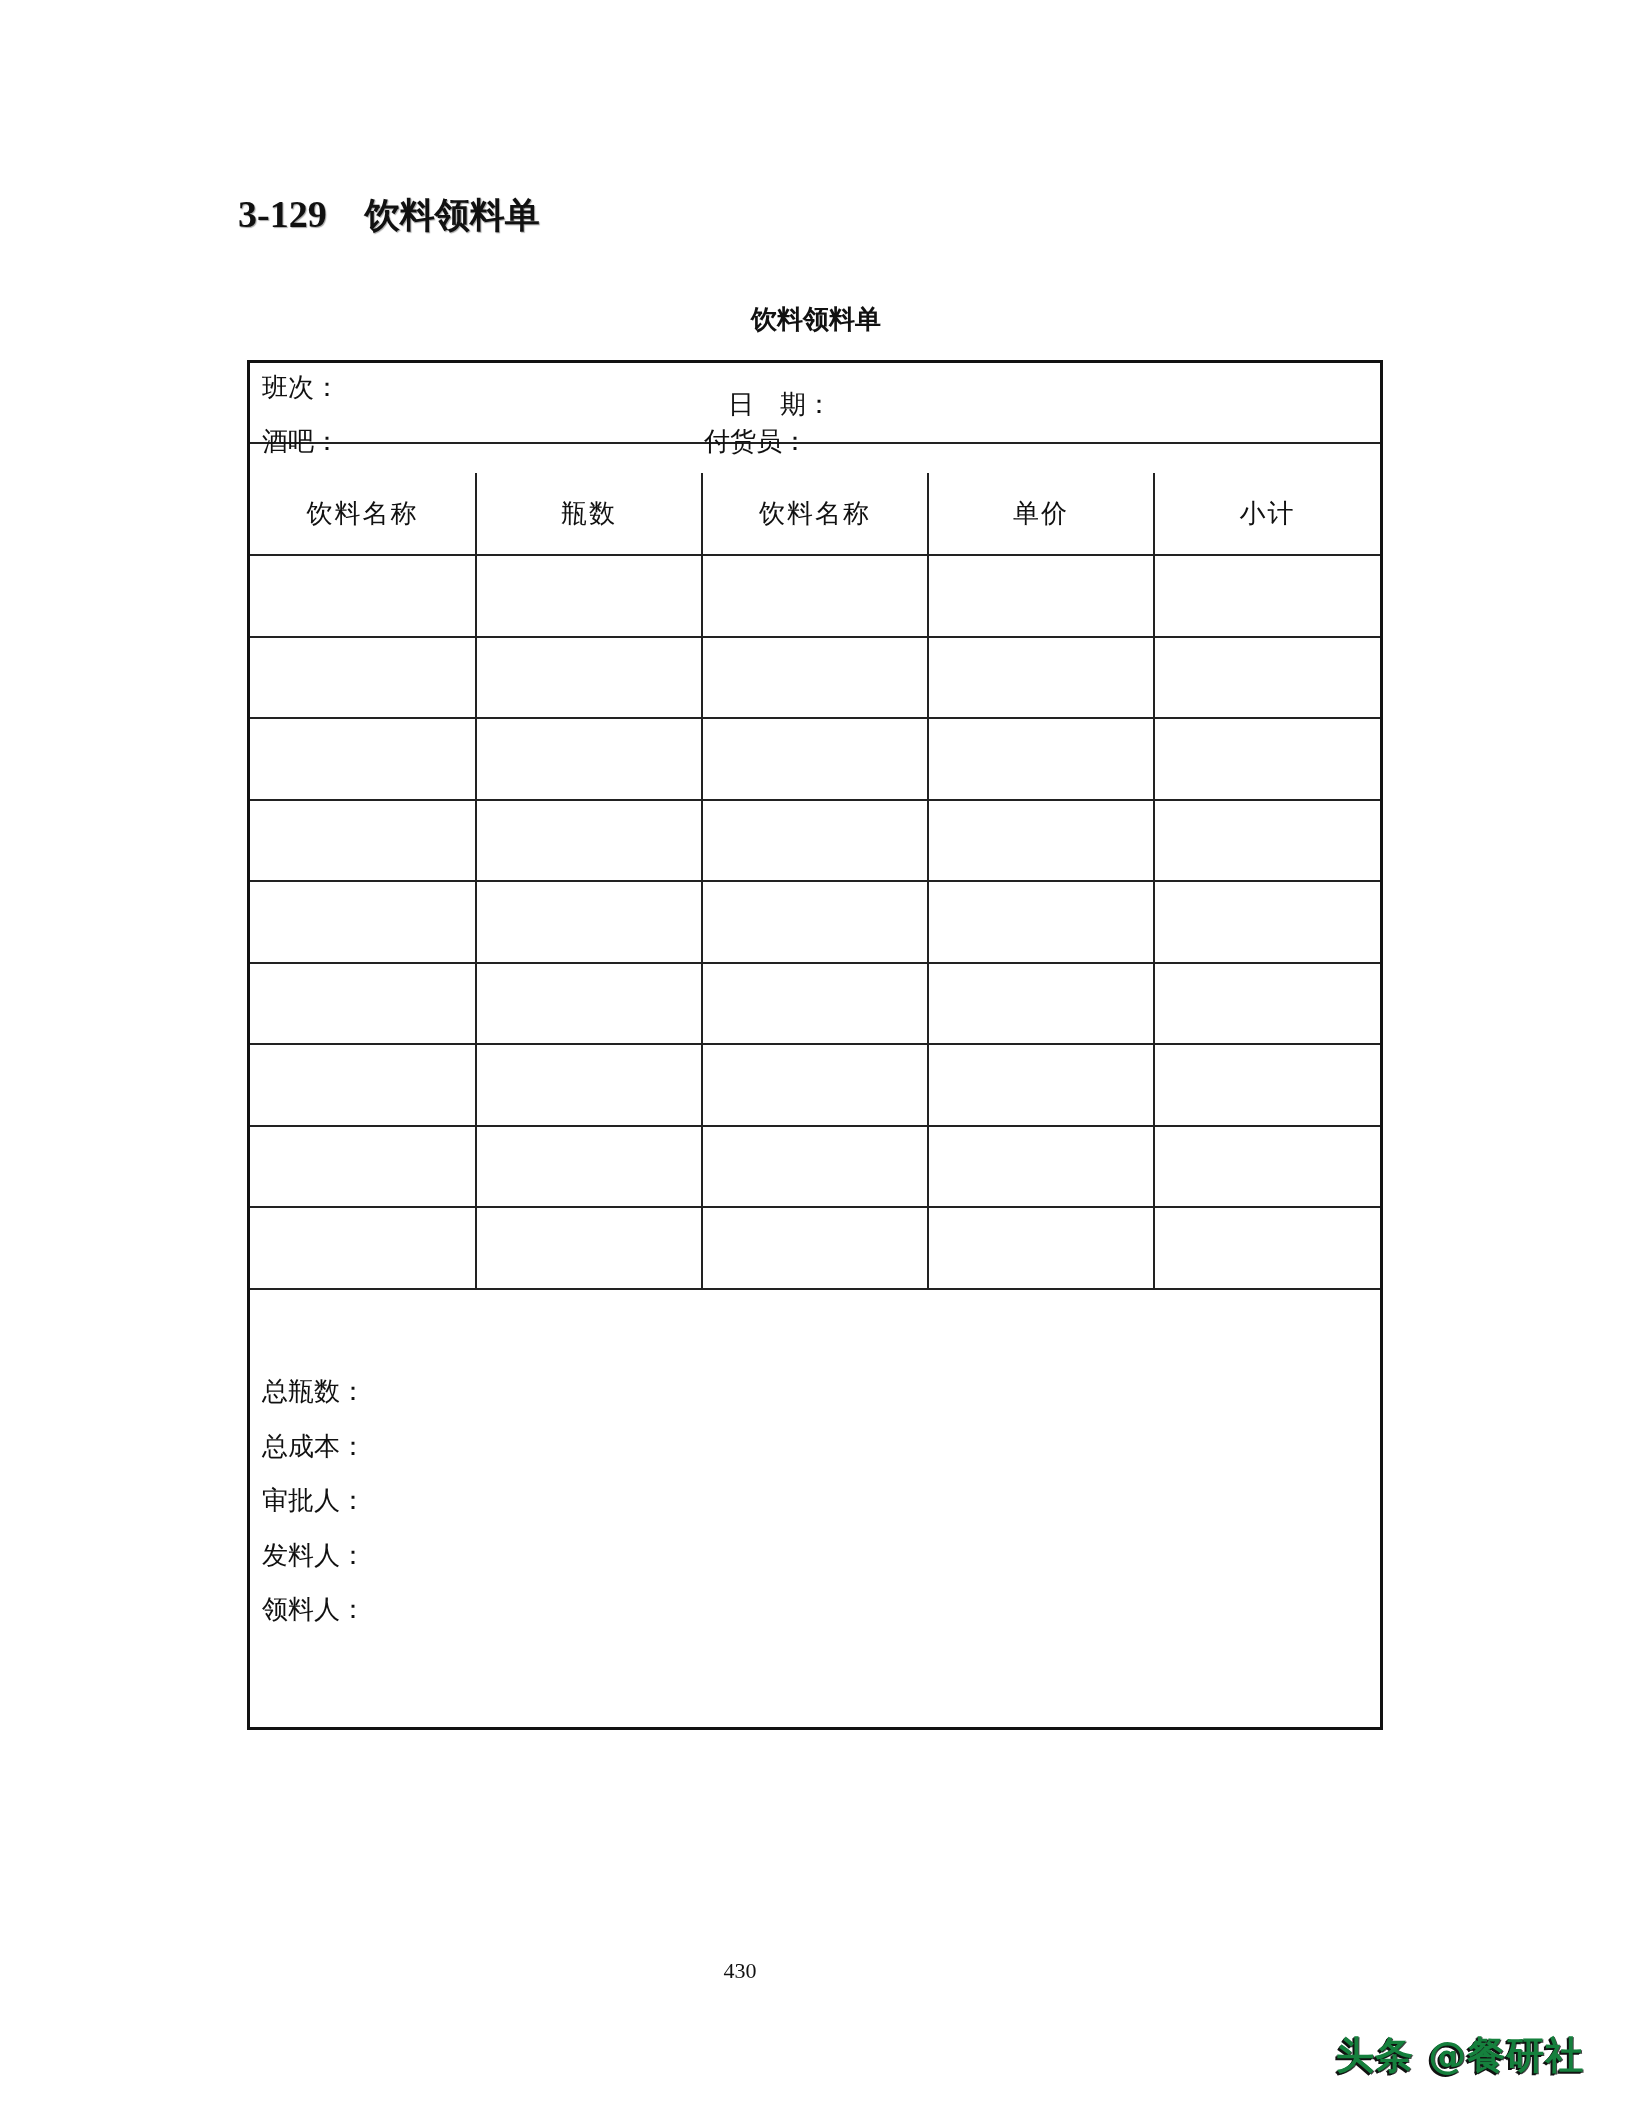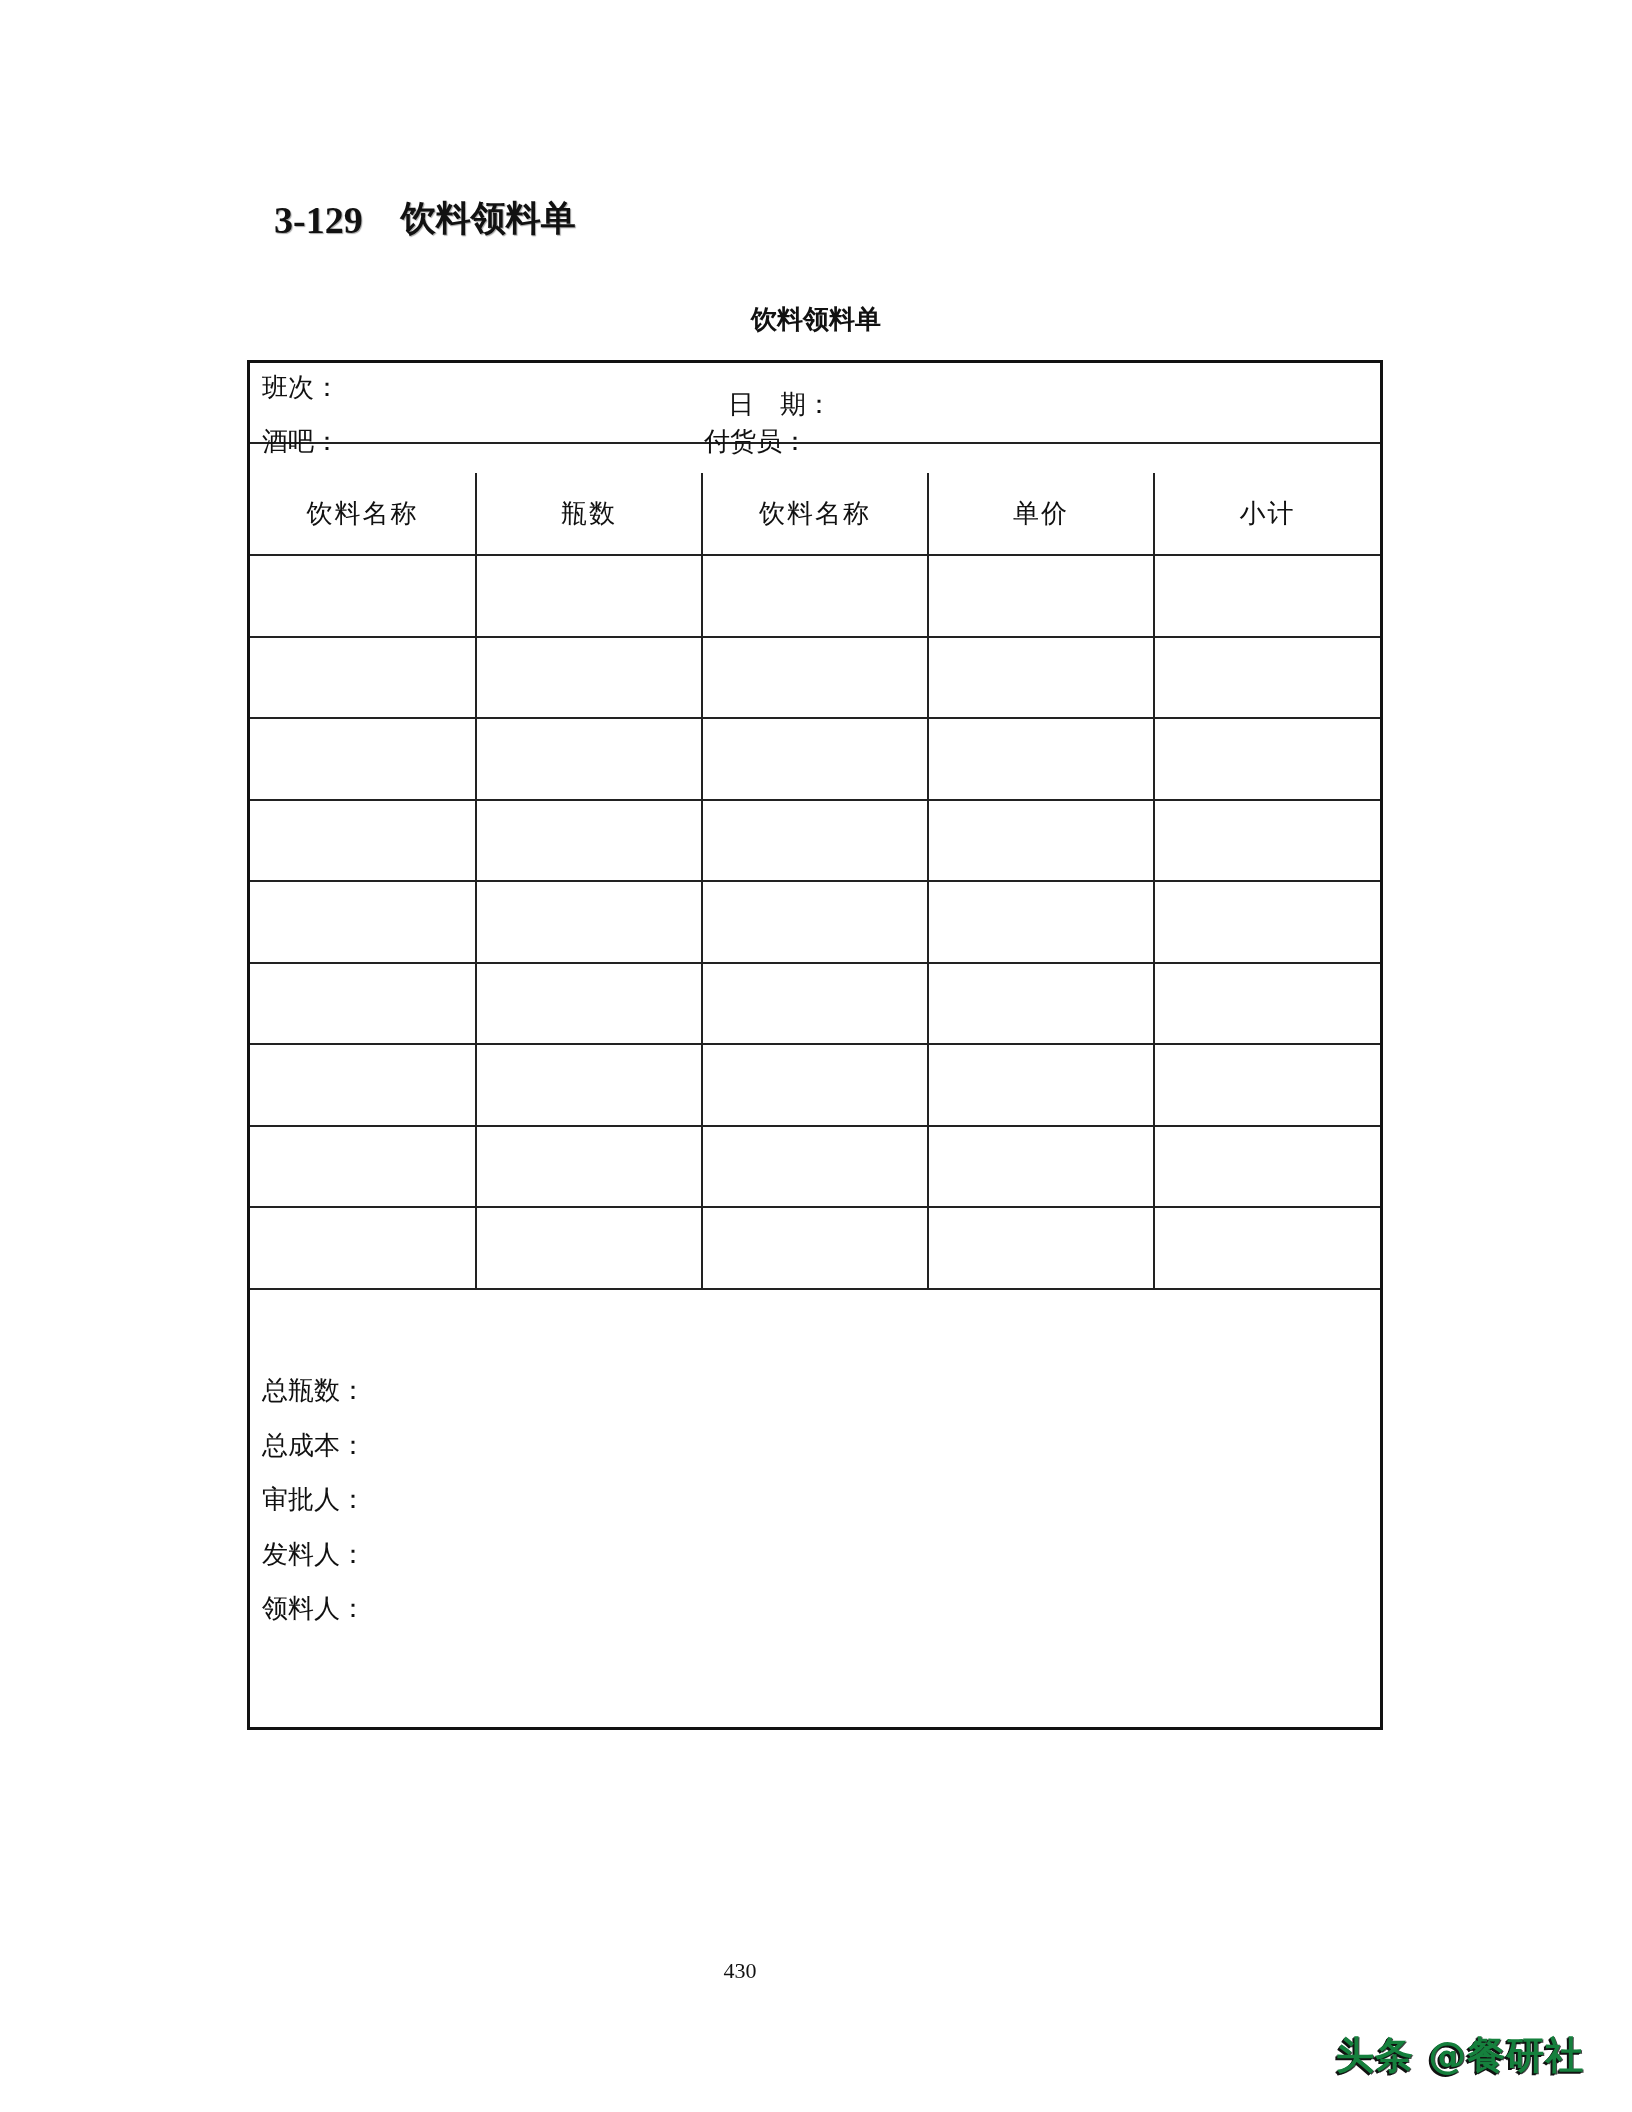--- a/index.html
+++ b/index.html
@@ -1,21 +1,21 @@
 <!DOCTYPE html>
 <html><head>
   <meta charset="utf-8">
   <style>
     html, body { margin: 0; padding: 0; background: #ffffff; }
     body { width: 1632px; height: 2112px; position: relative; overflow: hidden;
            font-family: "Liberation Serif", "DejaVu Serif", serif; color: #111; }
     .abs { position: absolute; }
 
-    .heading { left: 238px; top: 192px; height: 50px; display: flex; align-items: flex-end;
-               font-weight: bold; text-shadow: 1px 1px 1px rgba(0,0,0,0.35); white-space: nowrap; margin-left: 36px; }
+    .heading { left: 238px; top: 192px; height: 50px; display: flex; align-items: flex-start;
+               font-weight: bold; text-shadow: 1px 1px 1px rgba(0,0,0,0.35); white-space: nowrap; }
     .heading .num { font-family: "Liberation Serif", serif; font-size: 38px; margin-right: 38px; }
     .heading .ttl { font-family: "DejaVu Sans", sans-serif; font-size: 35px; }
 
     .subtitle { left: 0; width: 1632px; top: 302px; text-align: center;
                 font-family: "DejaVu Sans", sans-serif; font-weight: bold; font-size: 26px; }
 
     .form { left: 247px; top: 360px; width: 1136px; height: 1370px;
             border: 3px solid #111; box-sizing: border-box; }
 
     .info { position: absolute; left: 0; top: 0; width: 100%; height: 81px;
@@ -24,21 +24,21 @@
 
     table.grid { position: absolute; left: 0; top: 110px; width: 100%; border-collapse: collapse;
                  table-layout: fixed; }
     table.grid th, table.grid td { border: 2px solid #222; box-sizing: border-box; padding: 0; }
     table.grid tr > *:first-child { border-left: none; }
     table.grid tr > *:last-child { border-right: none; }
     table.grid thead tr th { border-top: none; height: 82px; font-weight: normal; font-size: 26px;
                              text-align: center; vertical-align: middle; letter-spacing: 2px; }
     table.grid tbody td { height: 81.5px; }
 
-    .footer-fields { position: absolute; left: 12px; top: 1014px; font-family: Liberation Mono, monospace; }
+    .footer-fields { position: absolute; left: 12px; top: 1014px; }
     .footer-field { font-size: 26px; line-height: 30px; height: 54.5px; white-space: pre; }
 
     .page-num { left: 0; width: 1480px; top: 1958px; text-align: center; font-size: 22px;
                 font-family: "Liberation Serif", serif; }
 
     .watermark { left: 1336px; top: 2030px; font-family: "DejaVu Sans", sans-serif; font-size: 38px;
                  color: #15803d; font-weight: bold; letter-spacing: 1px; white-space: nowrap;
                  text-shadow: -2px 2px 0 #111, -1px 1px 0 #111, 1px 1px 0 #444; }
   </style>
 </head>

